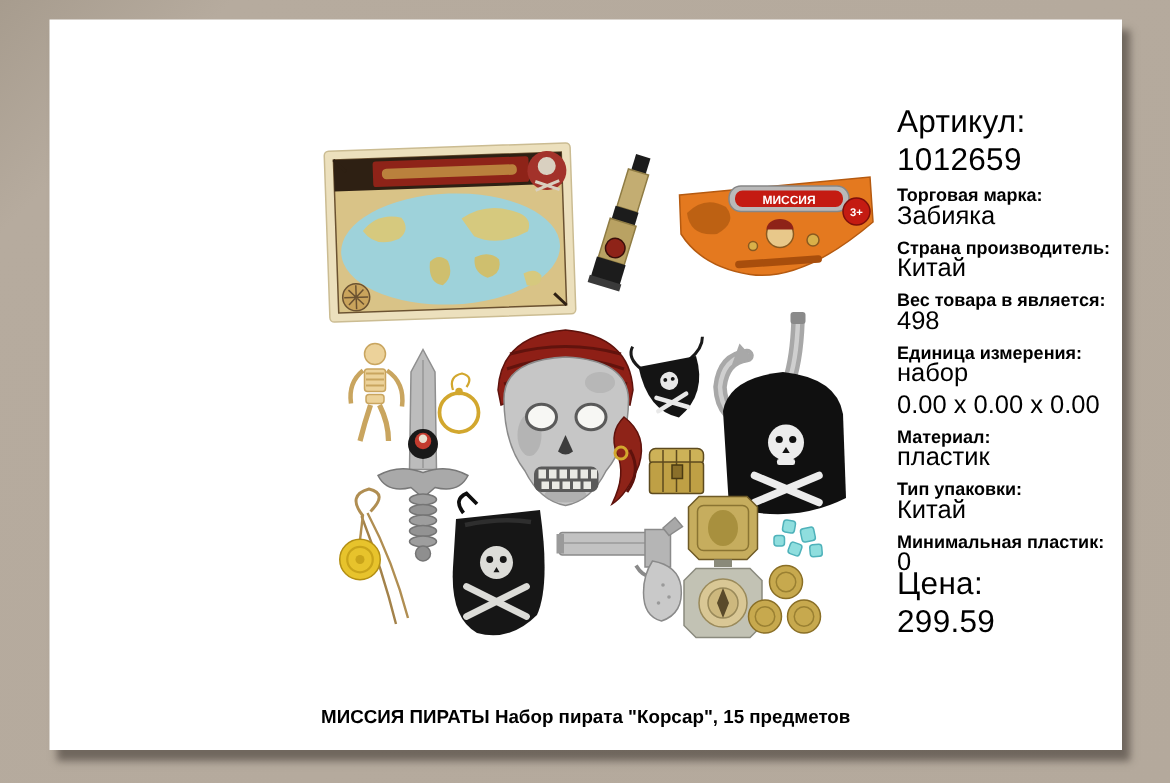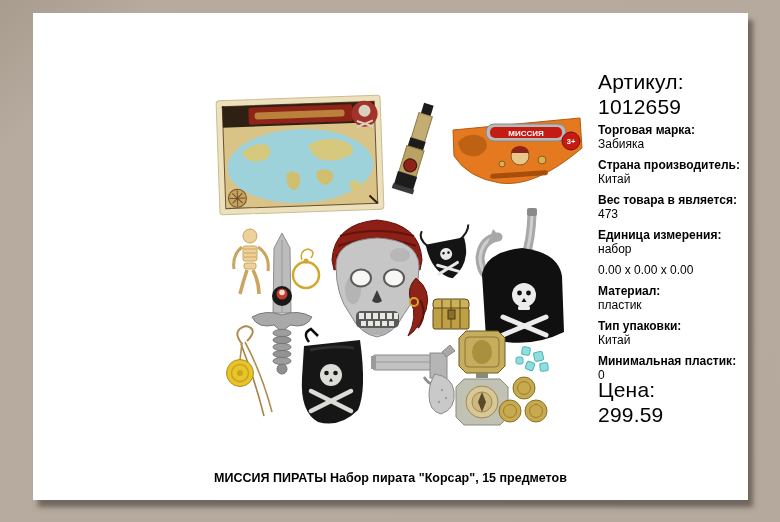--- a/index.html
+++ b/index.html
@@ -17,21 +17,21 @@
     position:absolute;left:10px;top:11px;width:420px;
     font-size:11px;font-weight:bold;line-height:13px;
   }
   .photo{position:absolute;left:157px;top:77px;}
   .panel{position:absolute;left:565px;top:24px;width:150px;margin-top:32px;}
   .sku,.price{font-size:21px;line-height:25px;letter-spacing:0.2px;}
   .sku{margin-bottom:4px;}
   .price{margin-top:-12px;}
   .field{margin-bottom:7px;line-height:14px;}
   .flabel{font-size:12px;font-weight:bold;}
-  .fvalue{font-size:12px;}
+  .fvalue{font-size:17px;}
   .title{
     position:absolute;left:0;top:458px;width:100%;text-align:center;
     font-size:12.5px;font-weight:bold;
   }
   svg text{font-family:"Liberation Sans", sans-serif;}
 </style>
 </head>
 <body>
 
 <div class="card">
@@ -252,21 +252,21 @@
     <div class="field">
       <div class="flabel">Торговая марка:</div>
       <div class="fvalue">Забияка</div>
     </div>
     <div class="field">
       <div class="flabel">Страна производитель:</div>
       <div class="fvalue">Китай</div>
     </div>
     <div class="field">
       <div class="flabel">Вес товара в является:</div>
-      <div class="fvalue">473</div>
+      <div class="fvalue">498</div>
     </div>
     <div class="field">
       <div class="flabel">Единица измерения:</div>
       <div class="fvalue">набор</div>
     </div>
     <div class="field">
       <div class="fvalue">0.00 x 0.00 x 0.00</div>
     </div>
     <div class="field">
       <div class="flabel">Материал:</div>

